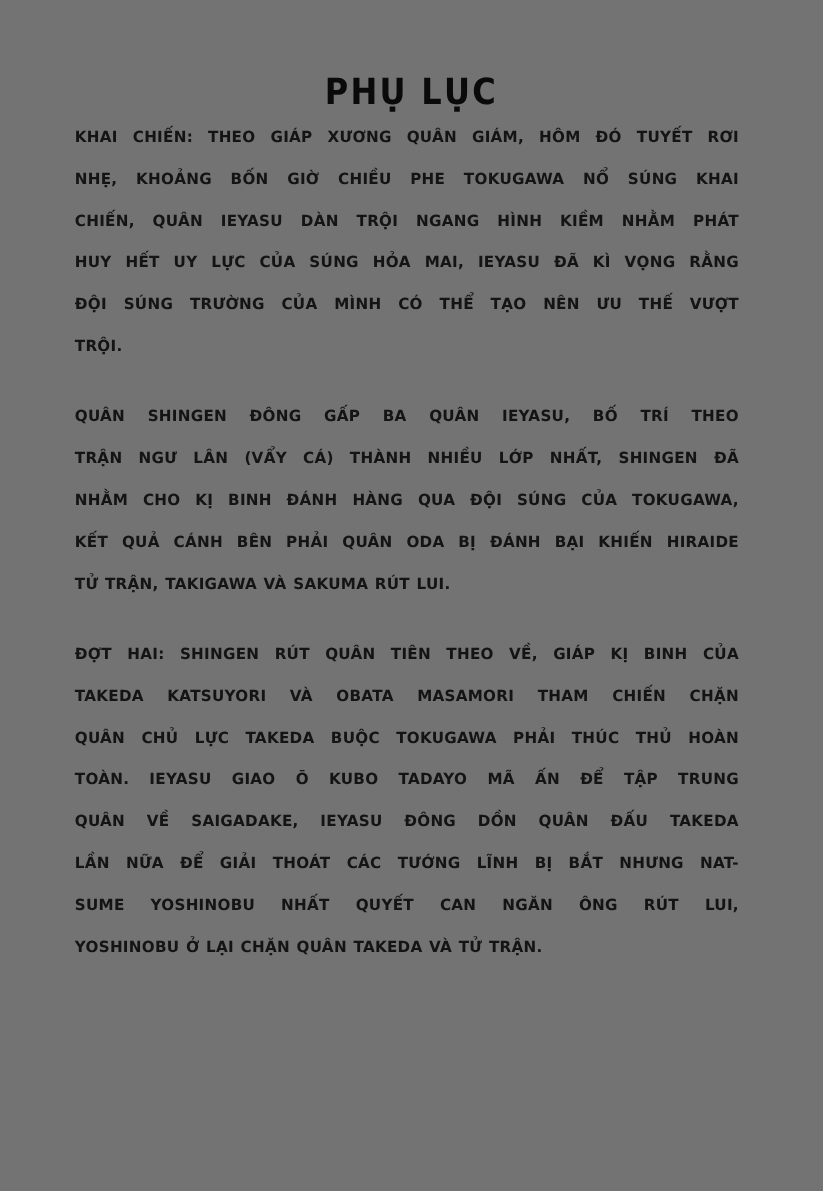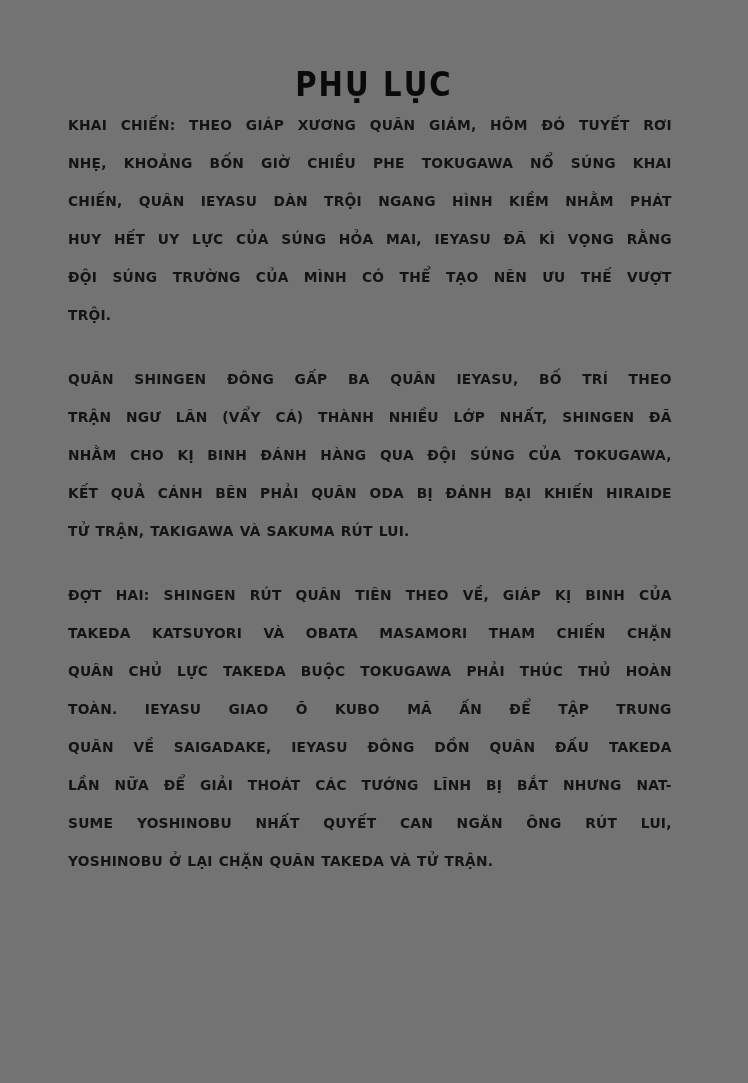--- a/index.html
+++ b/index.html
@@ -106,21 +106,21 @@
       <span class="line j"><span>TRẬN</span><span>NGƯ</span><span>LÂN</span><span>(VẨY</span><span>CÁ)</span><span>THÀNH</span><span>NHIỀU</span><span>LỚP</span><span>NHẤT,</span><span>SHINGEN</span><span>ĐÃ</span></span>
       <span class="line j"><span>NHẰM</span><span>CHO</span><span>KỊ</span><span>BINH</span><span>ĐÁNH</span><span>HÀNG</span><span>QUA</span><span>ĐỘI</span><span>SÚNG</span><span>CỦA</span><span>TOKUGAWA,</span></span>
       <span class="line j"><span>KẾT</span><span>QUẢ</span><span>CÁNH</span><span>BÊN</span><span>PHẢI</span><span>QUÂN</span><span>ODA</span><span>BỊ</span><span>ĐÁNH</span><span>BẠI</span><span>KHIẾN</span><span>HIRAIDE</span></span>
       <span class="line">TỬ TRẬN, TAKIGAWA VÀ SAKUMA RÚT LUI.</span>
     </div>
 
     <div class="para p3">
       <span class="line j"><span>ĐỢT</span><span>HAI:</span><span>SHINGEN</span><span>RÚT</span><span>QUÂN</span><span>TIÊN</span><span>THEO</span><span>VỀ,</span><span>GIÁP</span><span>KỊ</span><span>BINH</span><span>CỦA</span></span>
       <span class="line j"><span>TAKEDA</span><span>KATSUYORI</span><span>VÀ</span><span>OBATA</span><span>MASAMORI</span><span>THAM</span><span>CHIẾN</span><span>CHẶN</span></span>
       <span class="line j"><span>QUÂN</span><span>CHỦ</span><span>LỰC</span><span>TAKEDA</span><span>BUỘC</span><span>TOKUGAWA</span><span>PHẢI</span><span>THÚC</span><span>THỦ</span><span>HOÀN</span></span>
-      <span class="line j"><span>TOÀN.</span><span>IEYASU</span><span>GIAO</span><span>Ō</span><span>KUBO</span><span>MÃ</span><span>ẤN</span><span>ĐỂ</span><span>TẬP</span><span>TRUNG</span></span>
+      <span class="line j"><span>TOÀN.</span><span>IEYASU</span><span>GIAO</span><span>Ō</span><span>KUBO</span><span>TADAYO</span><span>MÃ</span><span>ẤN</span><span>ĐỂ</span><span>TẬP</span><span>TRUNG</span></span>
       <span class="line j"><span>QUÂN</span><span>VỀ</span><span>SAIGADAKE,</span><span>IEYASU</span><span>ĐÔNG</span><span>DỒN</span><span>QUÂN</span><span>ĐẤU</span><span>TAKEDA</span></span>
       <span class="line j"><span>LẦN</span><span>NỮA</span><span>ĐỂ</span><span>GIẢI</span><span>THOÁT</span><span>CÁC</span><span>TƯỚNG</span><span>LĨNH</span><span>BỊ</span><span>BẮT</span><span>NHƯNG</span><span>NAT-</span></span>
       <span class="line j"><span>SUME</span><span>YOSHINOBU</span><span>NHẤT</span><span>QUYẾT</span><span>CAN</span><span>NGĂN</span><span>ÔNG</span><span>RÚT</span><span>LUI,</span></span>
       <span class="line">YOSHINOBU Ở LẠI CHẶN QUÂN TAKEDA VÀ TỬ TRẬN.</span>
     </div>
 
   </div>
 </div>
 
 </body></html>

